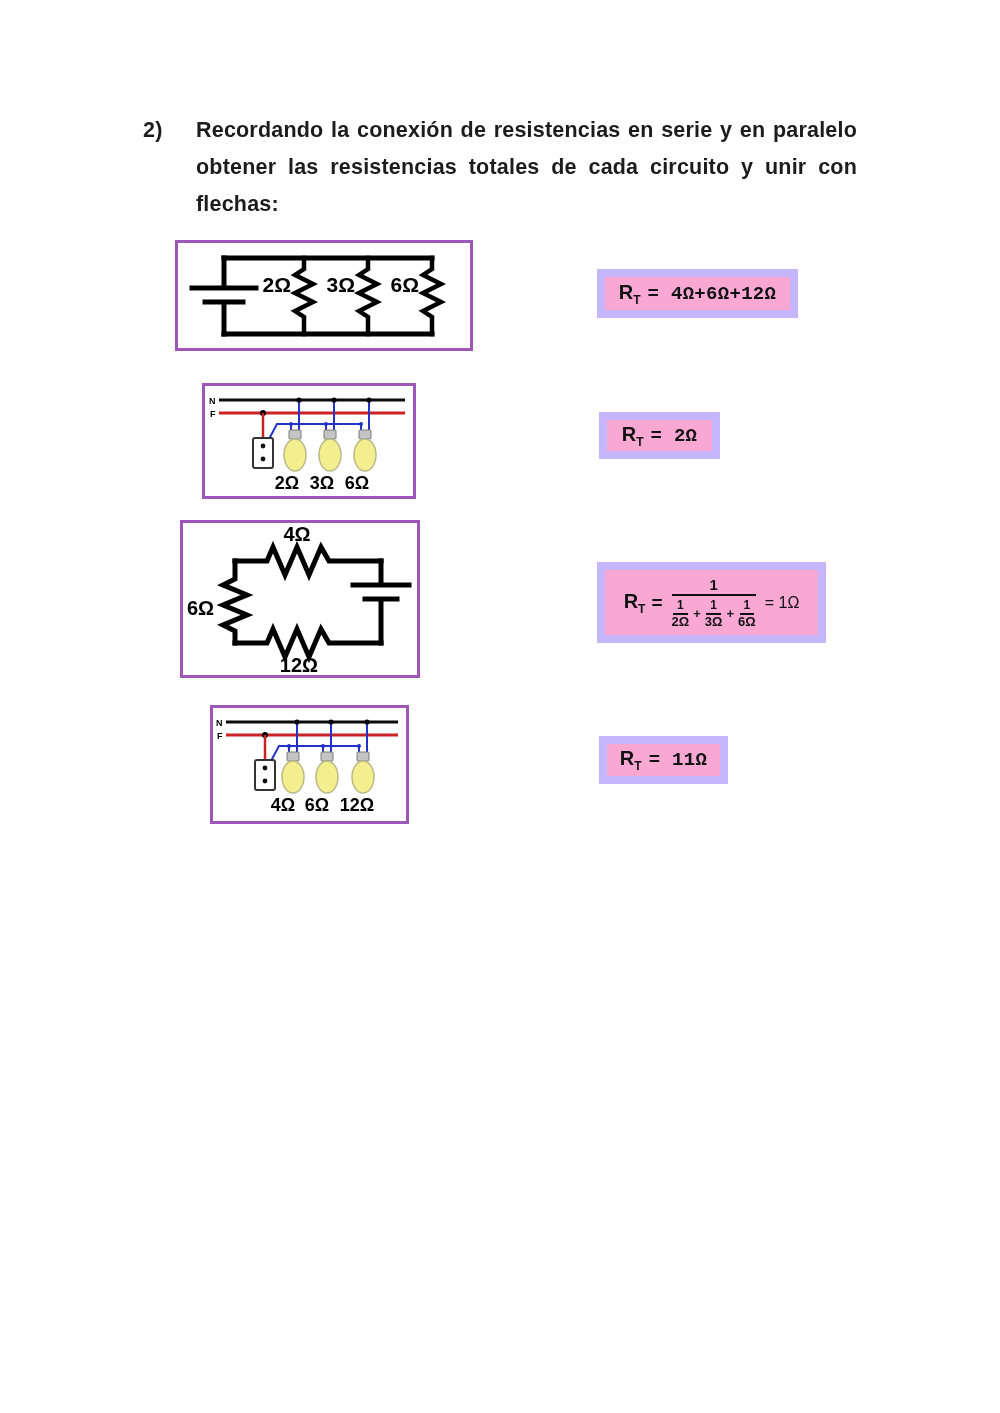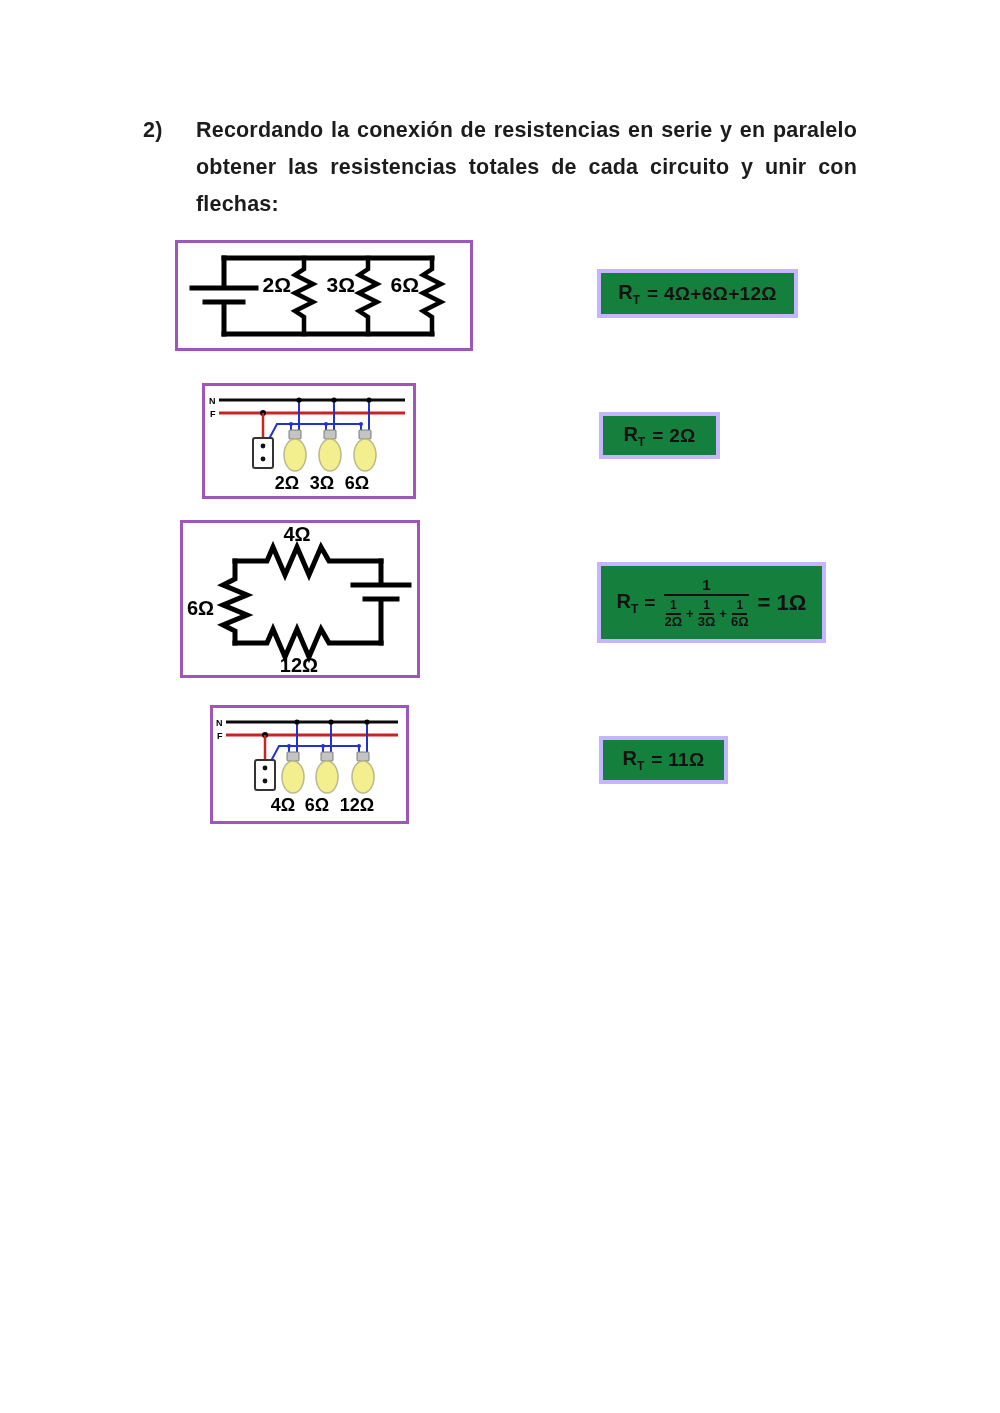--- a/index.html
+++ b/index.html
@@ -13,37 +13,37 @@
   .hnum{flex:0 0 33px;}
   .htext{flex:1;text-align:justify;margin-left:20px;}
 
   
   .cbox{position:absolute;border:3px solid #9c57b8;background:#fff;}
   .cbox svg{display:block;width:100%;height:100%;}
   svg text{font-family:"Liberation Sans",sans-serif;font-weight:700;fill:#000;}
   .tiny{font-size:9px;font-weight:700;}
 
   
-  .abox{position:absolute;border:4px solid #c4b5fd;background:#15803d;color:#111;
+  .abox{position:absolute;border:8px solid #c4b5fd;background:#f9a8d4;color:#111;
         display:flex;align-items:center;justify-content:center;}
   .rt{font-weight:700;font-size:20px;white-space:nowrap;}
   .rt sub{font-size:12px;font-weight:700;}
-  .expr{font-weight:700;font-size:19px;margin-left:7px;letter-spacing:.3px;white-space:nowrap;}
+  .expr{font-weight:700;font-size:19px;margin-left:7px;letter-spacing:.3px;white-space:nowrap;font-family:Liberation Mono, monospace;}
   .eq{font-weight:700;font-size:19px;margin-left:6px;}
 
   
   .bigfrac{display:inline-flex;flex-direction:column;align-items:center;margin:0 9px;}
   .bignum{font-weight:700;font-size:15px;align-self:stretch;text-align:center;
           border-bottom:2.5px solid #111;padding:0 4px 1px;}
   .bigden{display:inline-flex;align-items:flex-start;gap:4px;padding-top:3px;}
   .mfrac{display:inline-flex;flex-direction:column;align-items:center;line-height:1.1;}
   .mnum{font-size:12px;font-weight:700;border-bottom:2px solid #111;padding:0 4px 1px;}
   .mden{font-size:13px;font-weight:700;}
   .plus{font-size:13px;font-weight:700;margin-top:7px;}
-  .result{font-weight:700;font-size:22px;white-space:nowrap;}
+  .result{font-weight:400;font-size:16px;white-space:nowrap;}
 </style>
 </head>
 <body>
 
 <div class="page">
 
   <div class="heading">
     <span class="hnum">2)</span>
     <p class="htext">Recordando la conexión de resistencias en serie y en paralelo obtener las resistencias totales de cada circuito y unir con flechas:</p>
   </div>

